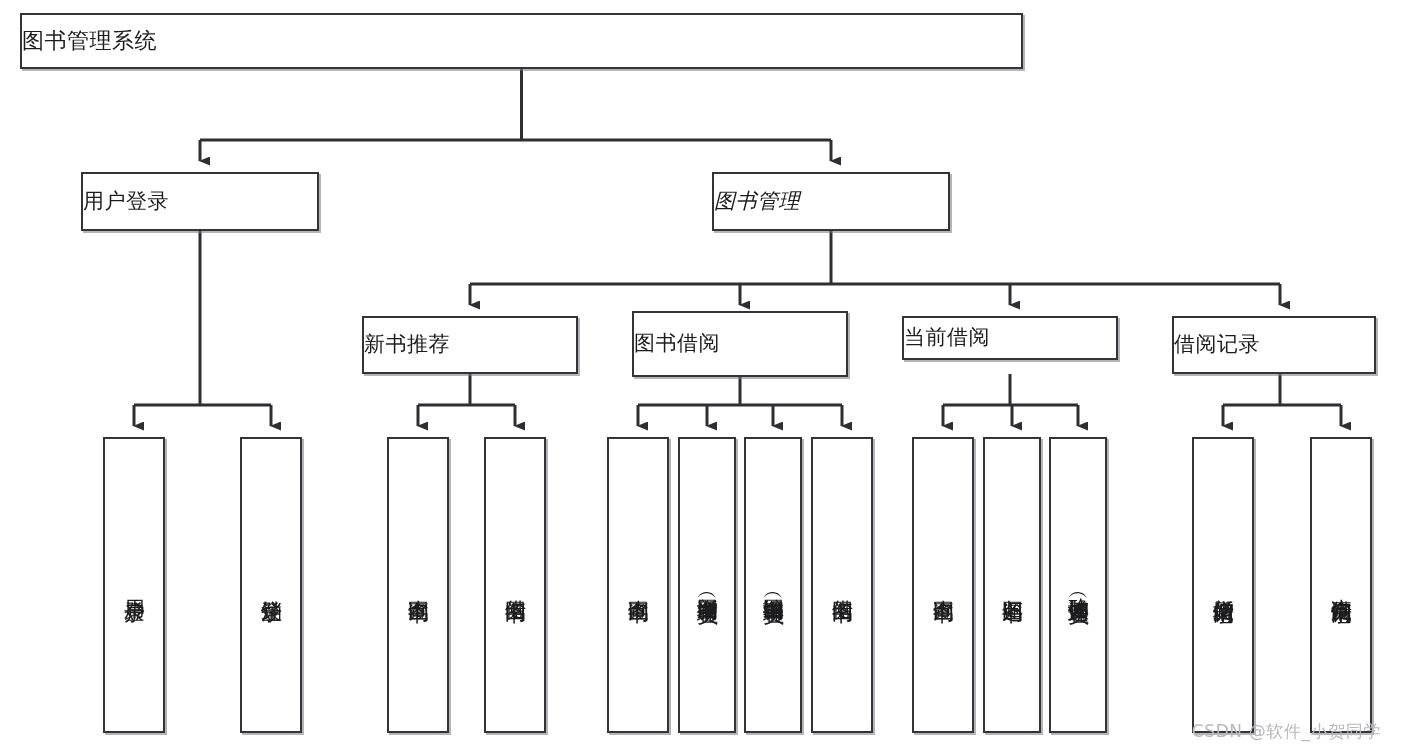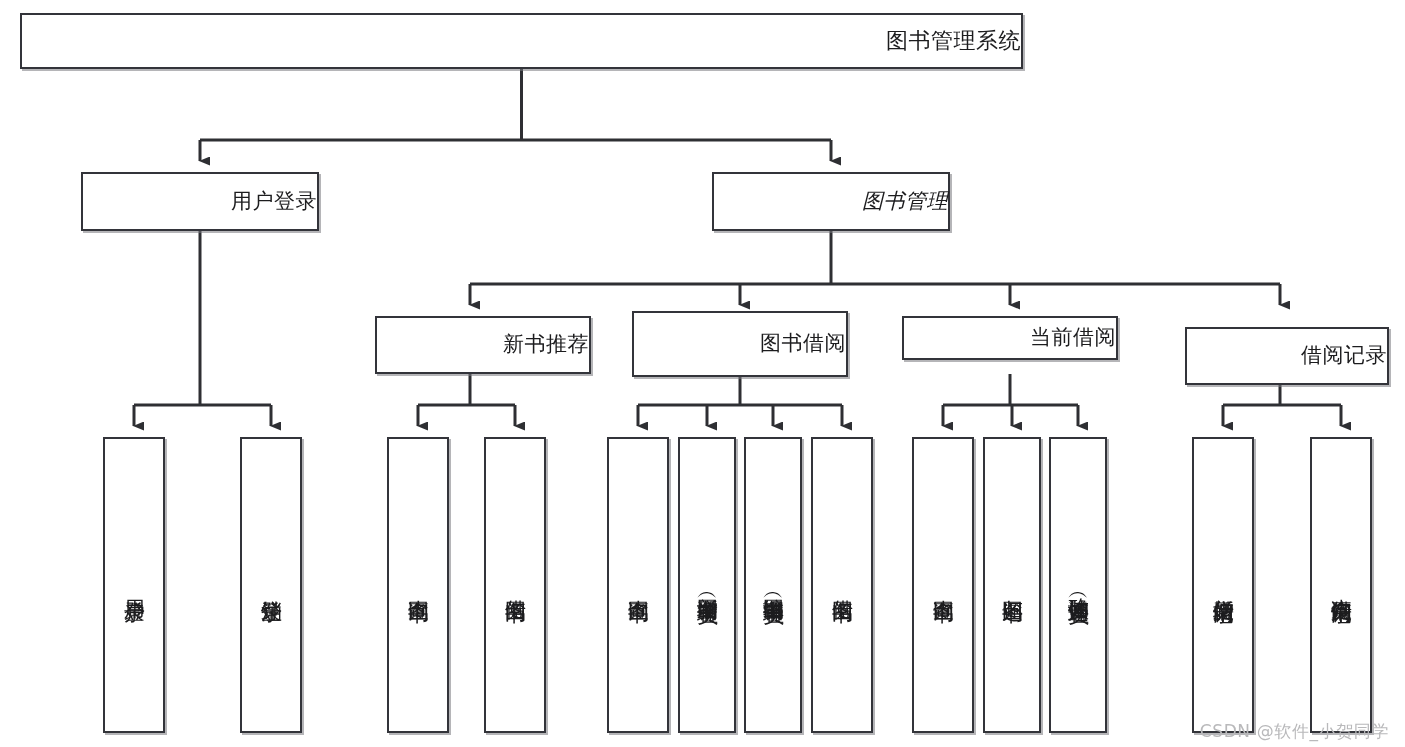--- a/index.html
+++ b/index.html
@@ -27,21 +27,21 @@
     pointer-events: none;
   }
   .node {
     position: absolute;
     box-sizing: border-box;
     background: #ffffff;
     border: 2px solid #33343a;
     box-shadow: 2px 2px 0 rgba(120,120,125,0.55);
     display: flex;
     align-items: center;
-    justify-content: flex-end;
+    justify-content: flex-start;
     color: #1c1c1e;
   }
   .node.horiz .node-label {
     font-size: 21px;
     line-height: 1.1;
     letter-spacing: 0.5px;
     white-space: nowrap;
   }
   .node.vert {
     align-items: center;
@@ -54,21 +54,21 @@
     line-height: 1.28;
     letter-spacing: 1px;
     white-space: nowrap;
     max-height: 100%;
   }
   #root-node .node-label {
     font-size: 22px;
   }
   #watermark {
     position: absolute;
-    right: 16px;
+    right: 24px;
     bottom: 4px;
     font-size: 17px;
     color: #b9b9bb;
     letter-spacing: 0.6px;
     white-space: nowrap;
     user-select: none;
   }
 </style>
 </head>
 <body>
@@ -124,30 +124,30 @@
 
   <div id="level2-layer">
       <div class="node horiz" style="left: 81px; top: 172px; width: 238px; height: 59px;">
         <span class="node-label">用户登录</span>
       </div>
       <div class="node horiz" style="left: 712px; top: 172px; width: 238px; height: 59px; font-style: italic;">
         <span class="node-label">图书管理</span>
       </div>
     </div>
   <div id="level3-layer">
-      <div class="node horiz" style="left: 375px; top: 316px; width: 216px; height: 58px; padding-left: 12px;">
+      <div class="node horiz" style="left: 362px; top: 316px; width: 216px; height: 58px;">
         <span class="node-label">新书推荐</span>
       </div>
       <div class="node horiz" style="left: 632px; top: 311px; width: 216px; height: 66px;">
         <span class="node-label">图书借阅</span>
       </div>
       <div class="node horiz" style="left: 902px; top: 316px; width: 216px; height: 44px;">
         <span class="node-label">当前借阅</span>
       </div>
-      <div class="node horiz" style="left: 1172px; top: 327px; width: 204px; height: 58px; margin-left: 13px;">
+      <div class="node horiz" style="left: 1172px; top: 316px; width: 204px; height: 58px;">
         <span class="node-label">借阅记录</span>
       </div>
     </div>
   <div id="leaves-layer">
       <div class="node vert" style="left: 103px; top: 437px; width: 62px; height: 296px;">
         <span class="node-label">用户登录</span>
       </div>
       <div class="node vert" style="left: 240px; top: 437px; width: 62px; height: 296px;">
         <span class="node-label">注销登录</span>
       </div>

